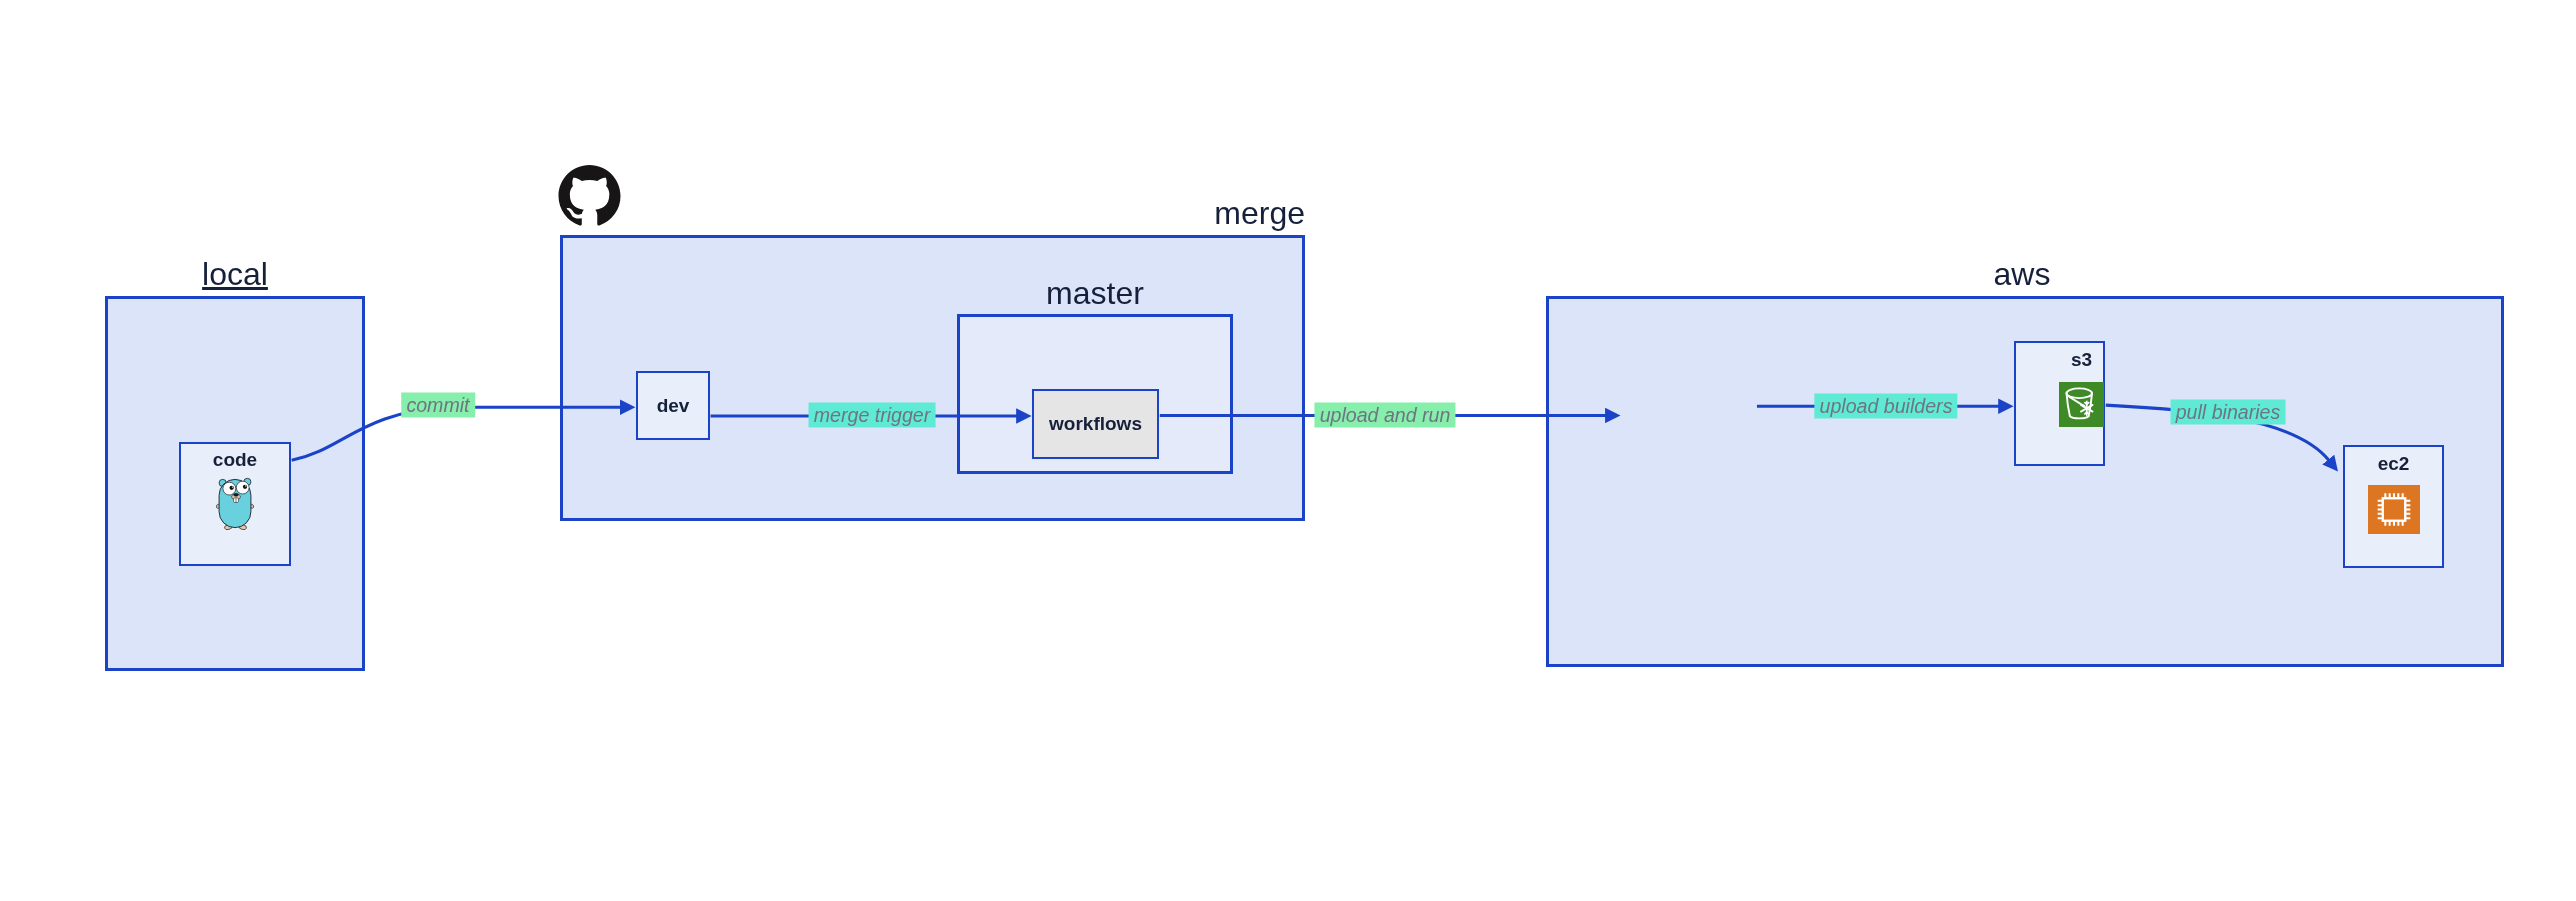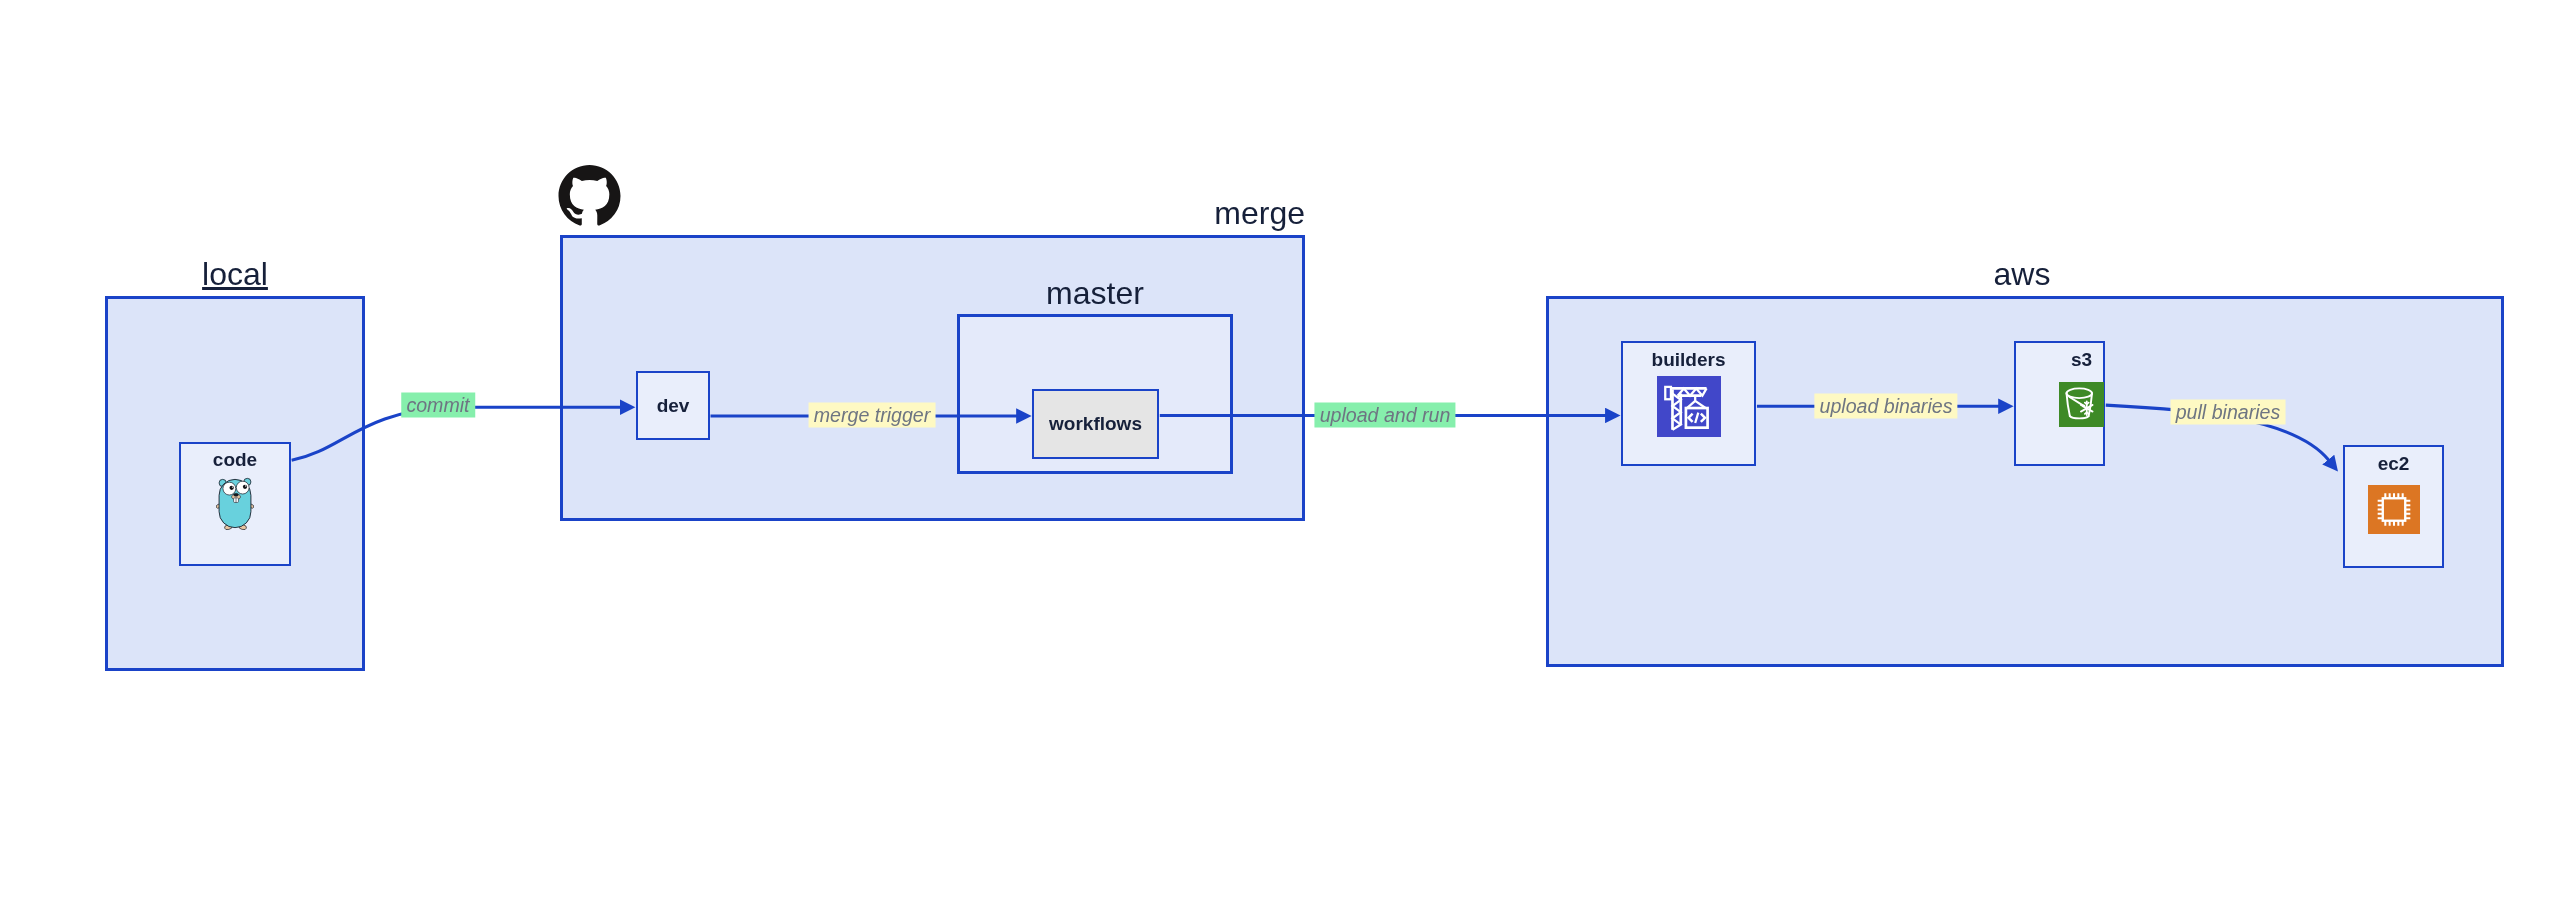--- a/index.html
+++ b/index.html
@@ -24,21 +24,21 @@
   .t-right{text-align:right;}
   .node-label{
     font-size:19px;font-weight:bold;color:#16203a;line-height:21.6px;white-space:nowrap;
   }
   .edge-label{
     position:absolute;transform:translate(-50%,-50%);
     font-size:19.6px;font-style:italic;color:#6e7582;
     padding:1px 5.2px;white-space:nowrap;line-height:23px;
   }
   .on-white{background:#86efac;}
-  .on-fill{background:#fef9c3;}
+  .on-fill{background:#5eead4;}
   .icon-tile{
     display:flex;align-items:center;justify-content:center;
   }
   .edges-svg{
     position:absolute;left:0;top:0;width:2604px;height:902px;pointer-events:none;
   }
   .diagram-title{
     position:absolute;left:1303px;top:681px;transform:translateX(-50%);
     font-size:45px;letter-spacing:-1.5px;color:#141c33;white-space:nowrap;
     text-decoration:underline;text-decoration-thickness:4.6px;text-underline-offset:7.2px;
@@ -101,37 +101,20 @@
   </div>
 
   <div class="node-box centered" style="left:636px;top:371px;width:74px;height:69px;">
     <div class="node-label">dev</div>
   </div>
 
   <div class="node-box centered lightest" style="left:1032px;top:389px;width:127px;height:70px;">
     <div class="node-label">workflows</div>
   </div>
 
-  <div class="node-box" style="left:1621px;top:341px;width:135px;height:125px;">
-    <div class="node-label" style="margin-top:6.2px;">builders</div>
-    <div class="icon-tile" style="width:64px;height:61px;background:#4147c9;margin-top:5.2px;">
-      <svg width="64" height="61" viewBox="0 0 62 59" fill="none" stroke="#ffffff" stroke-width="2.6">
-        <rect x="8" y="10.5" width="5.5" height="12" stroke-width="2.2"></rect>
-        <path d="M15 13 V52 M23 17 V47"></path>
-        <path d="M15 17 L23 23 L15 29 L23 35 L15 41 L23 47 L15 52" stroke-width="2.2"></path>
-        <path d="M13 12 H48 M20 19 H43"></path>
-        <path d="M20 19 L26 12 L32 19 L38 12 L44 19 L48 12" stroke-width="2.2"></path>
-        <path d="M37 19 V24 M37 24 L29 31 M37 24 L47 31" stroke-width="2.2"></path>
-        <rect x="28" y="31" width="21" height="19"></rect>
-        <path d="M34.5 36.5 L30.5 40.5 L34.5 44.5" stroke-width="2.4"></path>
-        <path d="M42.5 36.5 L46.5 40.5 L42.5 44.5" stroke-width="2.4"></path>
-        <path d="M40 35.5 L37 45.5" stroke-width="2.2"></path>
-      </svg>
-    </div>
-  </div>
 
   <div class="node-box" style="left:2014px;top:341px;width:91px;height:125px;padding-left:44px;">
     <div class="node-label" style="margin-top:6.2px;">s3</div>
     <div class="icon-tile" style="width:45px;height:45px;background:#3e8a26;margin-top:11.3px;">
       <svg width="45" height="45" viewBox="0 0 60 60" fill="none" stroke="#ffffff" stroke-width="2.6" stroke-linecap="round">
         <ellipse cx="27" cy="15" rx="17" ry="6.5"></ellipse>
         <path d="M10 15 C11 27 13 39 14.5 45.5"></path>
         <path d="M44 15 C43 27 41 39 39.5 45.5"></path>
         <path d="M14.5 45.5 C18 49.5 36 49.5 39.5 45.5"></path>
         <path d="M14 20 L32.5 31.5"></path>
@@ -158,18 +141,18 @@
           <path d="M14 15.5 H9 M14 19.75 H9 M14 24 H9 M14 28.25 H9 M14 32.5 H9"></path>
           <path d="M36 15.5 H41 M36 19.75 H41 M36 24 H41 M36 28.25 H41 M36 32.5 H41"></path>
         </g>
       </svg>
     </div>
   </div>
 
   <div class="edge-label on-white" style="left:438px;top:405px;">commit</div>
   <div class="edge-label on-fill" style="left:872px;top:415px;">merge trigger</div>
   <div class="edge-label on-white" style="left:1385px;top:415px;">upload and run</div>
-  <div class="edge-label on-fill" style="left:1886px;top:406px;">upload binaries</div>
+  <div class="edge-label on-fill" style="left:1886px;top:406px;">upload builders</div>
   <div class="edge-label on-fill" style="left:2228px;top:412px;">pull binaries</div>
 
 
 </div>
 
 
 </body></html>

